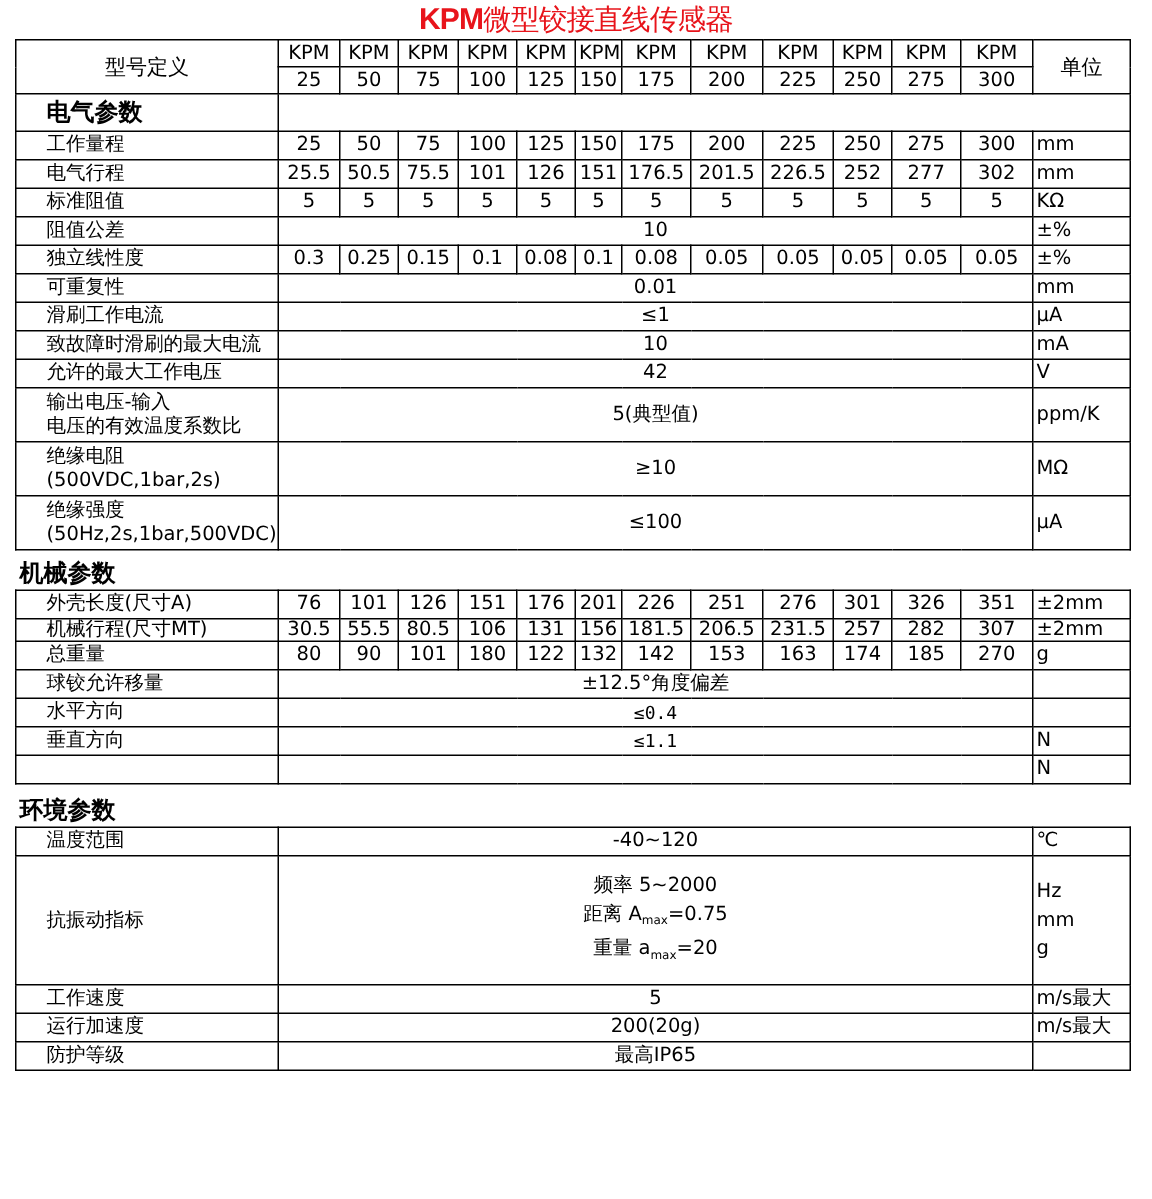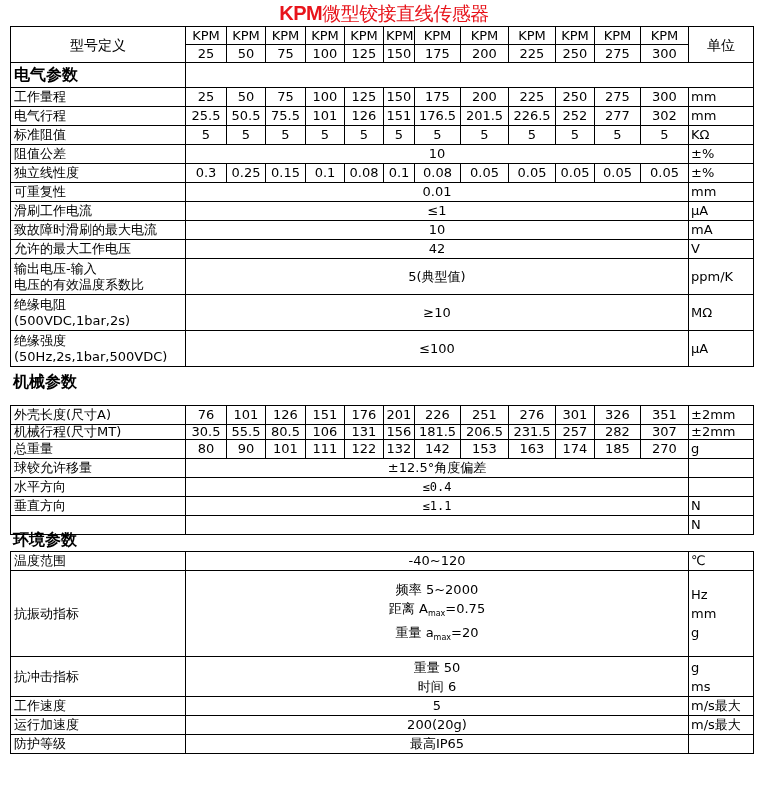--- a/index.html
+++ b/index.html
@@ -5,21 +5,21 @@
   html, body { margin: 0; padding: 0; background: #ffffff; }
   body { width: 768px; height: 799px; position: relative; overflow: hidden;
          font-family: "DejaVu Sans", "Liberation Sans", sans-serif; color: #000; }
   .title { position: absolute; left: 0; top: 1px; width: 768px; text-align: center;
            font-size: 19px; font-weight: bold; color: #e8141b; line-height: 24px; letter-spacing: -0.5px; }
   .title .kpm { font-family: "Liberation Sans", sans-serif; font-size: 20px; }
   .title .rest { font-weight: normal; }
   table { position: absolute; left: 10px; border-collapse: collapse; table-layout: fixed; width: 743px; }
   td { border: 1px solid #000; padding: 0 2px; font-size: 13px; line-height: 14px;
        text-align: center; white-space: nowrap; overflow: hidden; vertical-align: middle; }
-  td.lbl { text-align: left; padding-left: 3px; }
+  td.lbl { text-align: left; padding-left: 20px; }
   td.unit { text-align: left; padding-left: 2px; }
   .sec { font-size: 16px; font-weight: bold; }
   .sec-free { position: absolute; left: 13px; font-size: 16px; font-weight: bold; line-height: 20px; }
   .multi { line-height: 16px; }
   sub { font-size: 8px; vertical-align: -3px; }
   sup { font-size: 8px; vertical-align: 5px; }
   .foot { position: absolute; left: 12px; top: 775px; font-size: 13px; line-height: 18px; margin-top: 44px; }
   .mono { font-family: "DejaVu Sans Mono", monospace; font-size: 12px; }
 </style>
 </head>
@@ -202,21 +202,21 @@
       <div>(50Hz,2s,1bar,500VDC)</div>
     </td>
     <td colspan="12">≤100</td>
     <td class="unit">μA</td>
   </tr>
 </tbody>
   </table>
 
 <div class="sec-free" style="top:372px">机械参数</div>
 
-<table style="top:393px;margin-top:12px;">
+<table style="top:393px;">
   <colgroup>
     <col style="width:175px">
       <col style="width:41px">
       <col style="width:39px">
       <col style="width:40px">
       <col style="width:39px">
       <col style="width:39px">
       <col style="width:31px">
       <col style="width:46px">
       <col style="width:48px">
@@ -257,21 +257,21 @@
     <td>257</td>
     <td>282</td>
     <td>307</td>
     <td class="unit">±2mm</td>
   </tr>
   <tr style="height:19px">
     <td class="lbl">总重量</td>
     <td>80</td>
     <td>90</td>
     <td>101</td>
-    <td>111</td>
+    <td>180</td>
     <td>122</td>
     <td>132</td>
     <td>142</td>
     <td>153</td>
     <td>163</td>
     <td>174</td>
     <td>185</td>
     <td>270</td>
     <td class="unit">g</td>
   </tr>
@@ -318,31 +318,20 @@
       <div>频率 5~2000</div>
       <div><span>距离 A</span><sub>max</sub><span>=0.75</span></div>
       <div><span>重量 a</span><sub>max</sub><span>=20</span></div>
     </td>
     <td class="unit multi" style="line-height:19px">
       <div>Hz</div>
       <div>mm</div>
       <div>g</div>
     </td>
   </tr>
-  <tr style="height:40px">
-    <td class="lbl">抗冲击指标</td>
-    <td class="multi" style="line-height:19px">
-      <div>重量 50</div>
-      <div>时间 6</div>
-    </td>
-    <td class="unit multi" style="line-height:19px">
-      <div>g</div>
-      <div>ms</div>
-    </td>
-  </tr>
   <tr style="height:19px">
     <td class="lbl">工作速度</td>
     <td>5</td>
     <td class="unit">m/s最大</td>
   </tr>
   <tr style="height:19px">
     <td class="lbl">运行加速度</td>
     <td>200(20g)</td>
     <td class="unit">m/s最大</td>
   </tr>

